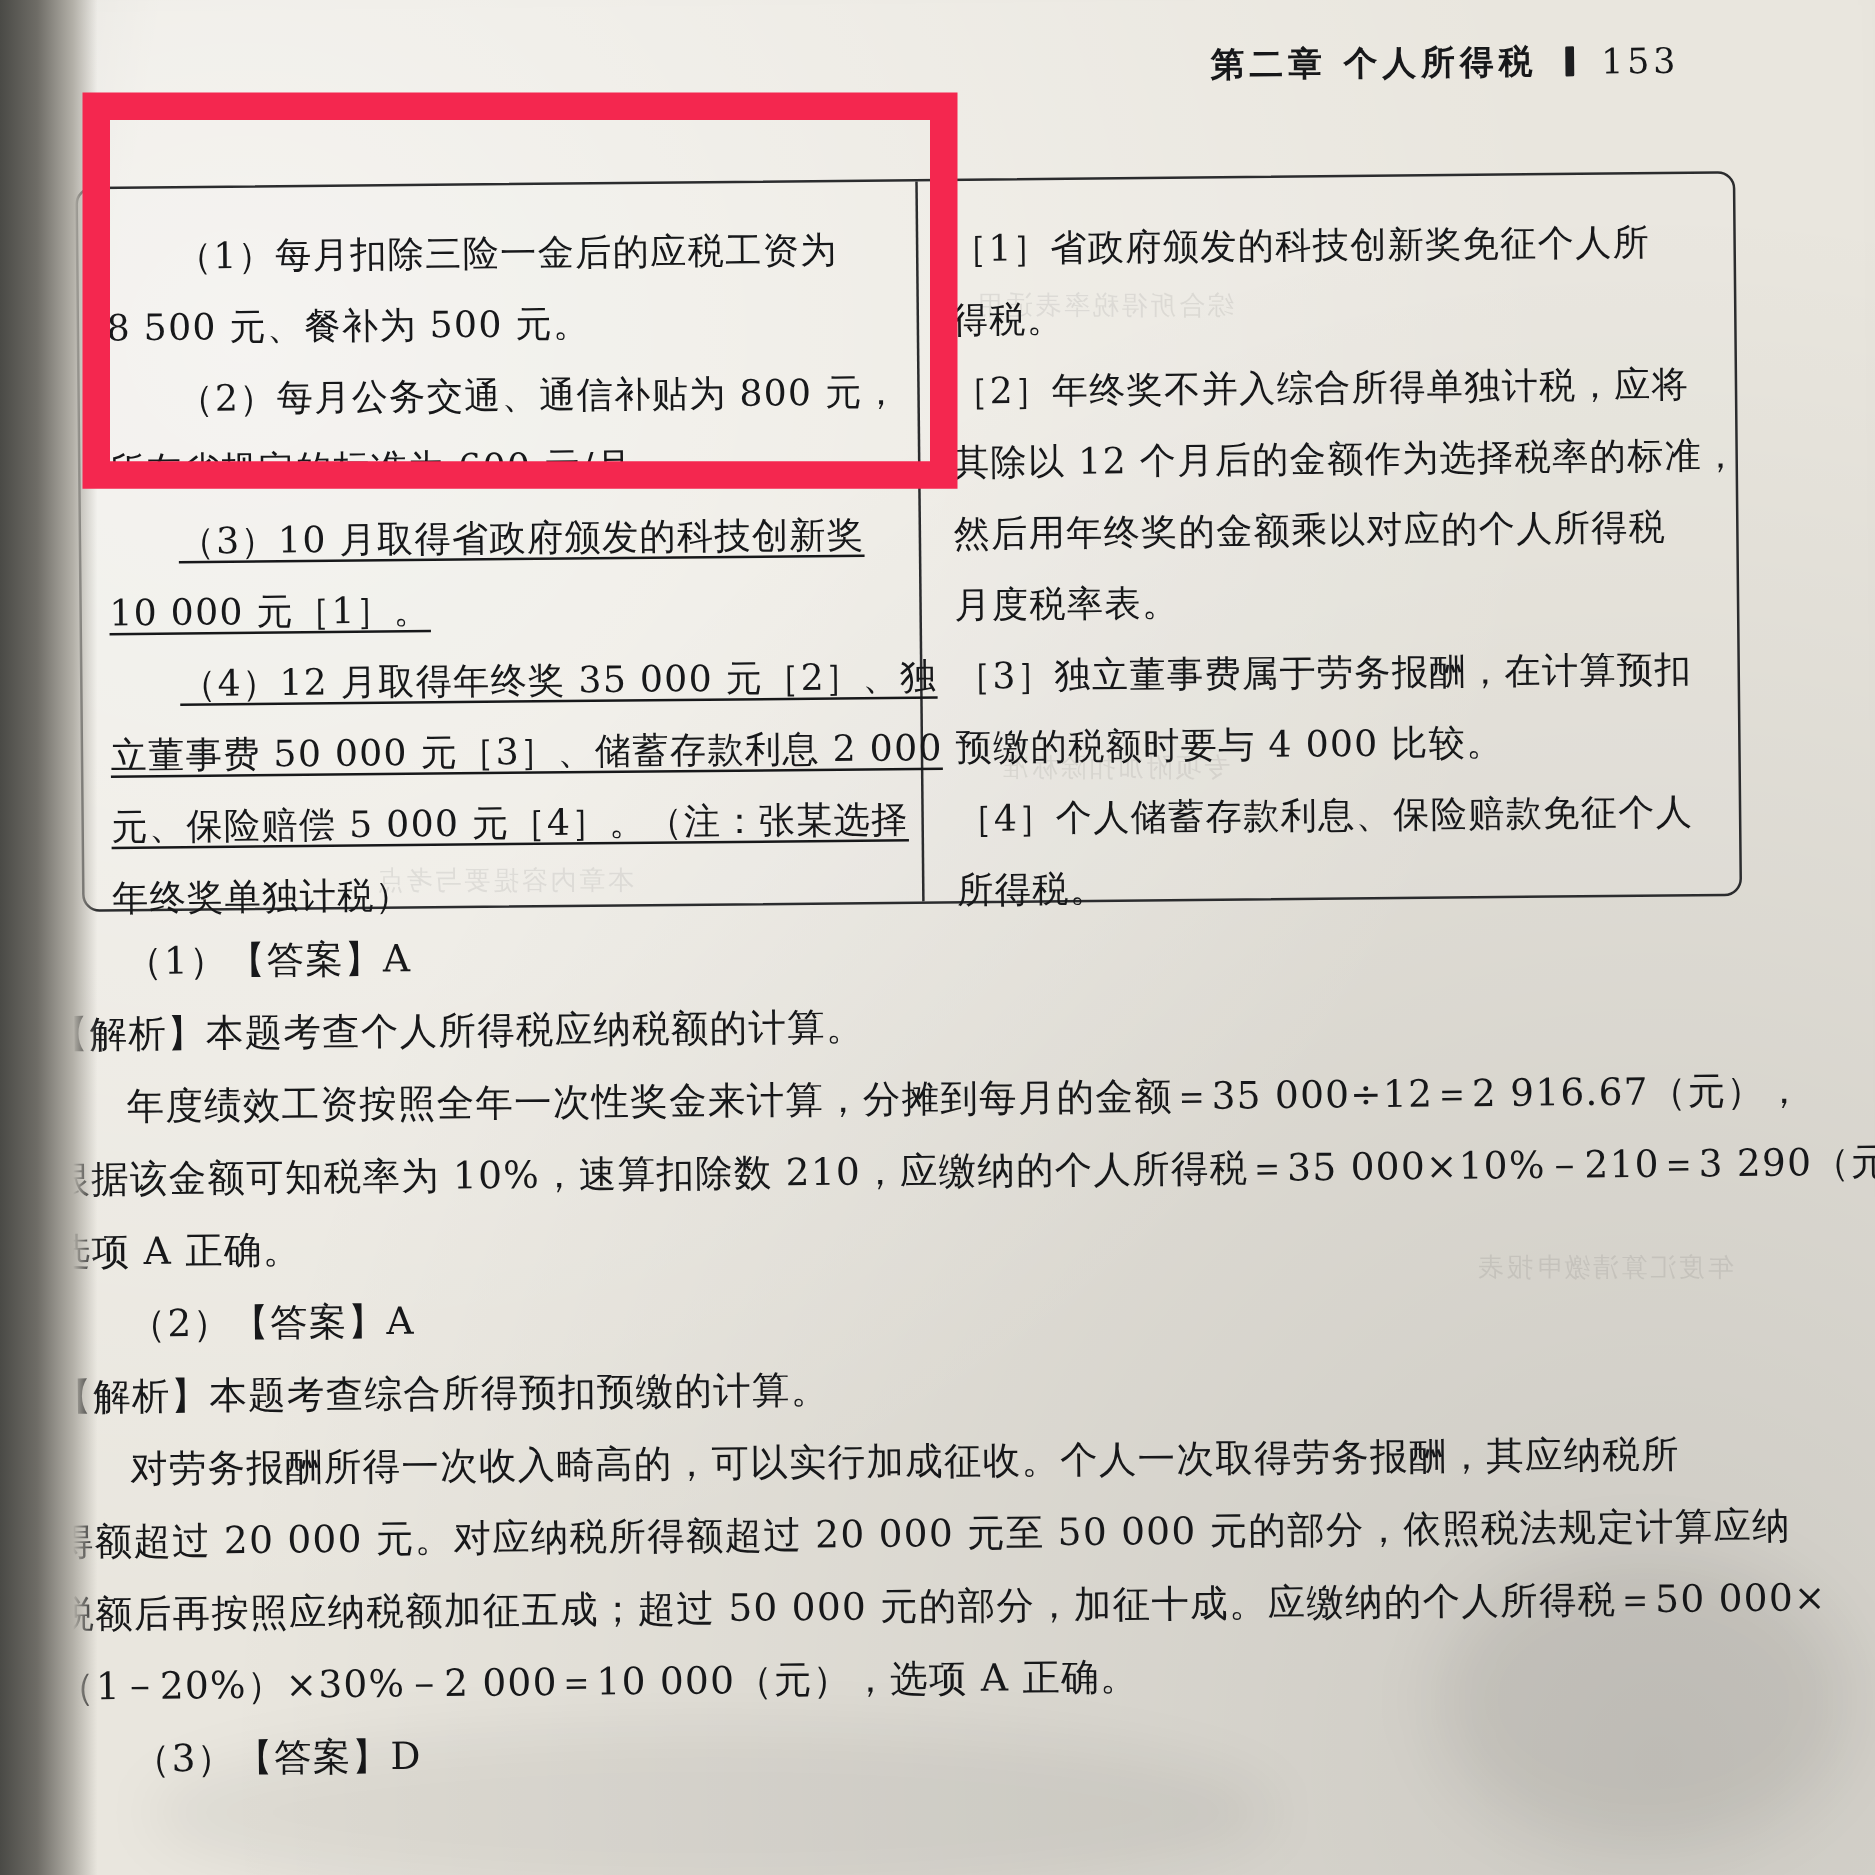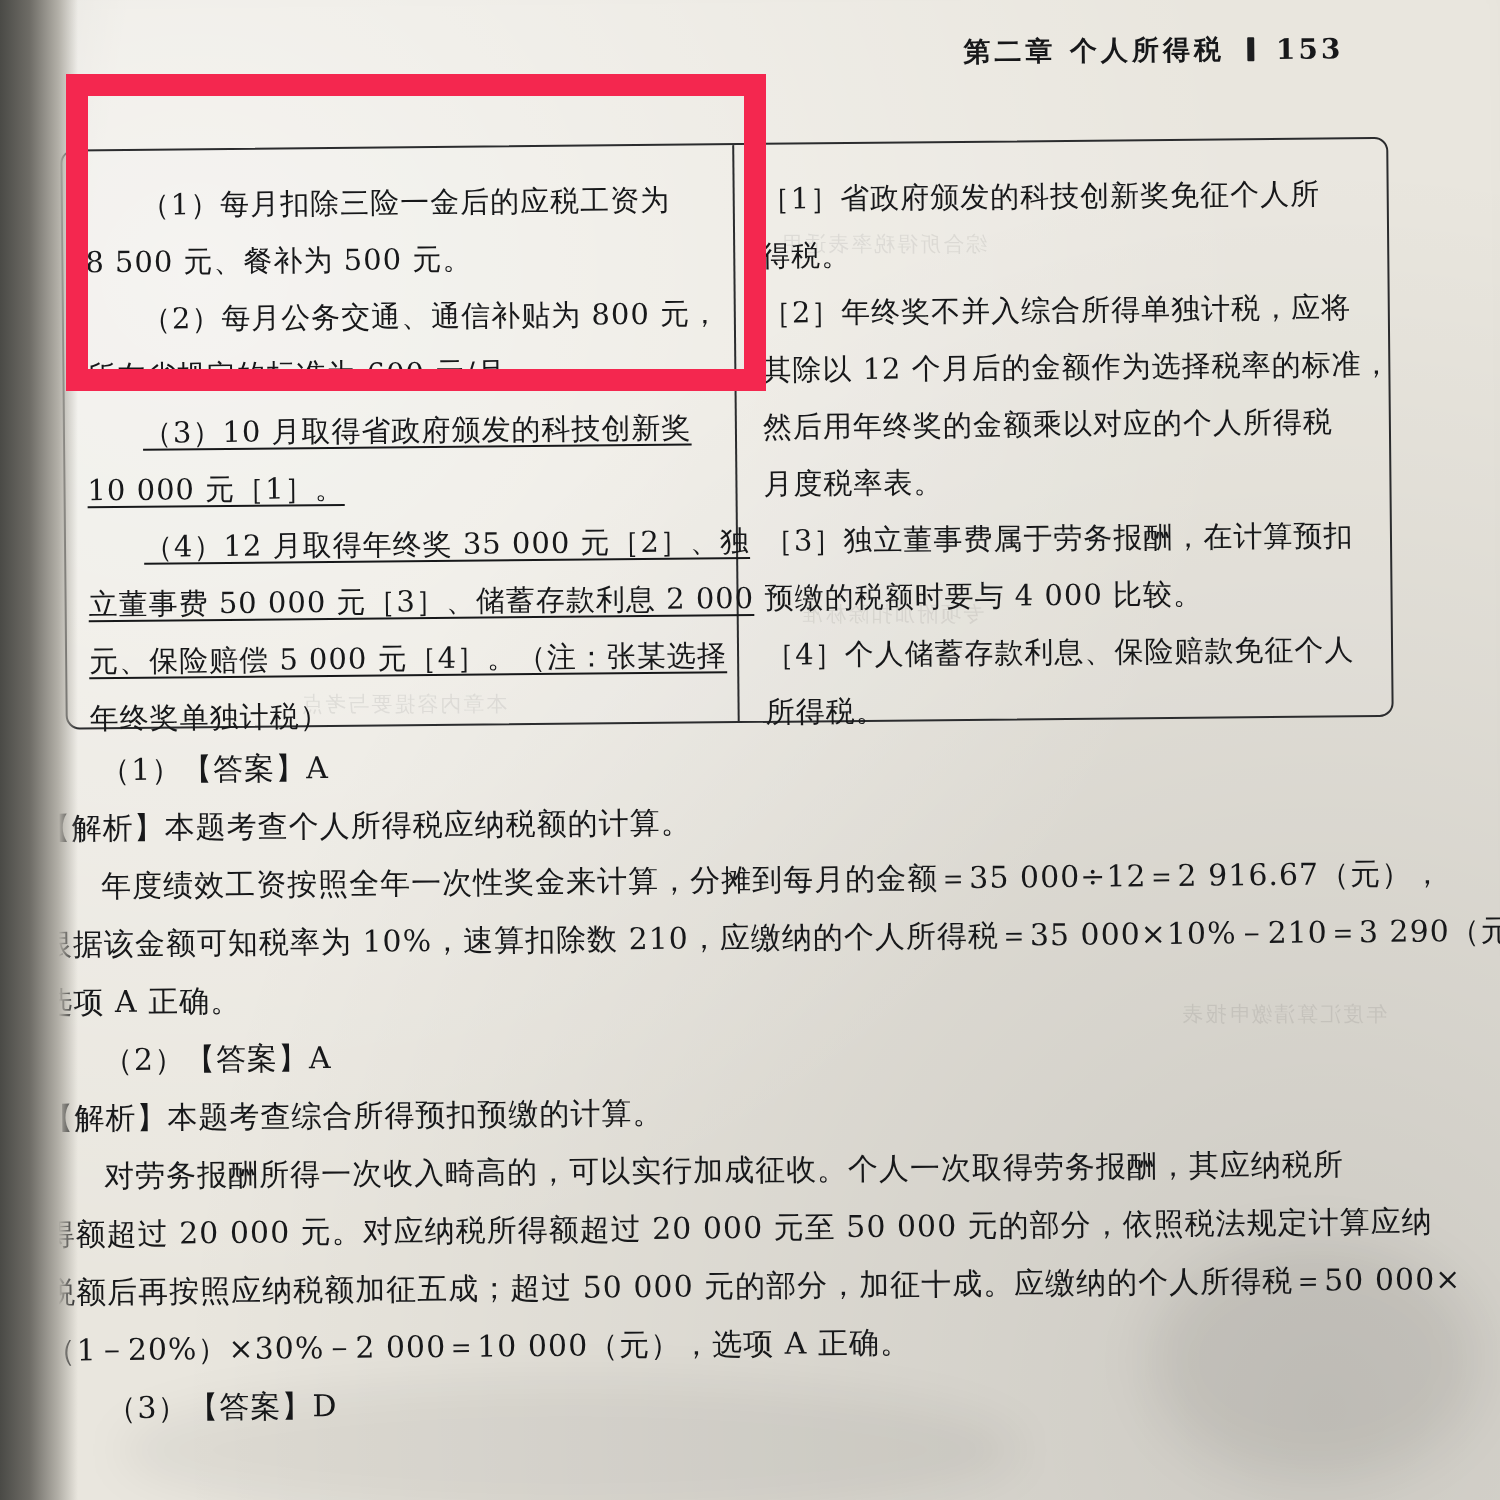--- a/index.html
+++ b/index.html
@@ -84,21 +84,21 @@
     white-space: nowrap;
   }
   .runhead .chap { letter-spacing: 4px; }
   .runhead .marker {
     display: inline-block;
     width: 7px;
     height: 24px;
     background: #1d1e20;
     border-radius: 1px;
   }
-  .runhead .pageno { font-size: 28px; font-weight: bold; }
+  .runhead .pageno { font-size: 28px; font-weight: normal; }
 
   
   .qbox {
     position: absolute;
     left: 66px;
     top: 143px;
     width: 1328px;
     height: 580px;
     border: 2px solid #2b2c2e;
     border-radius: 14px;

